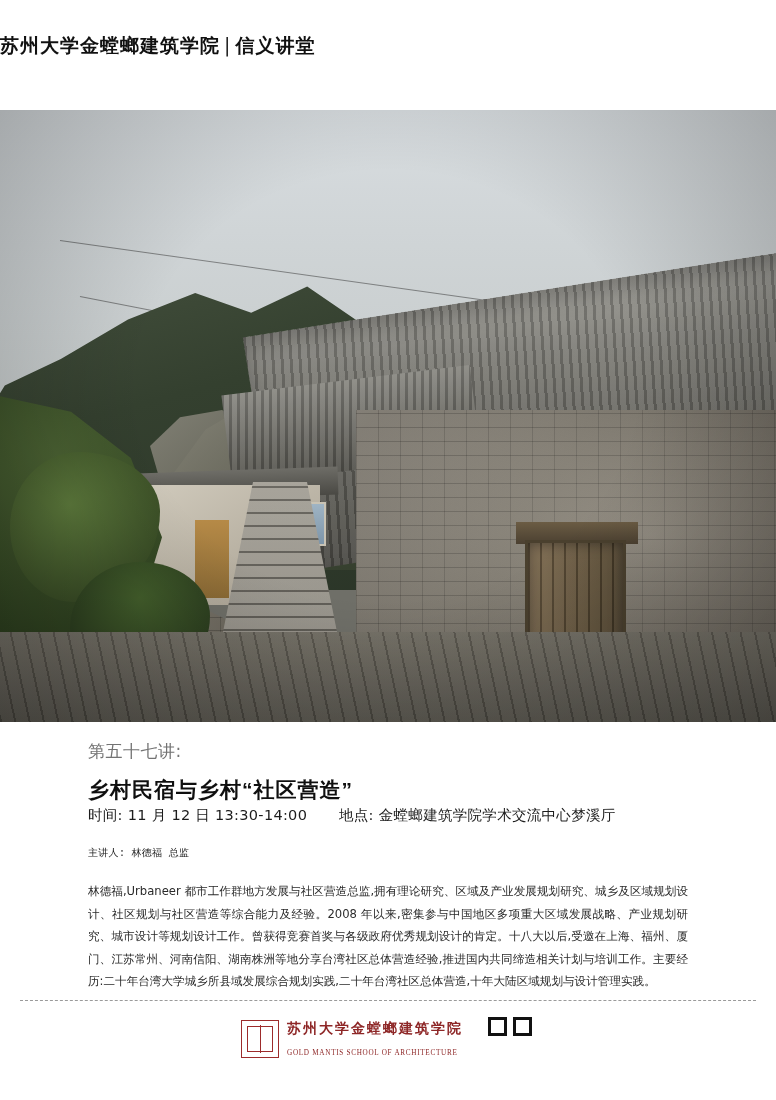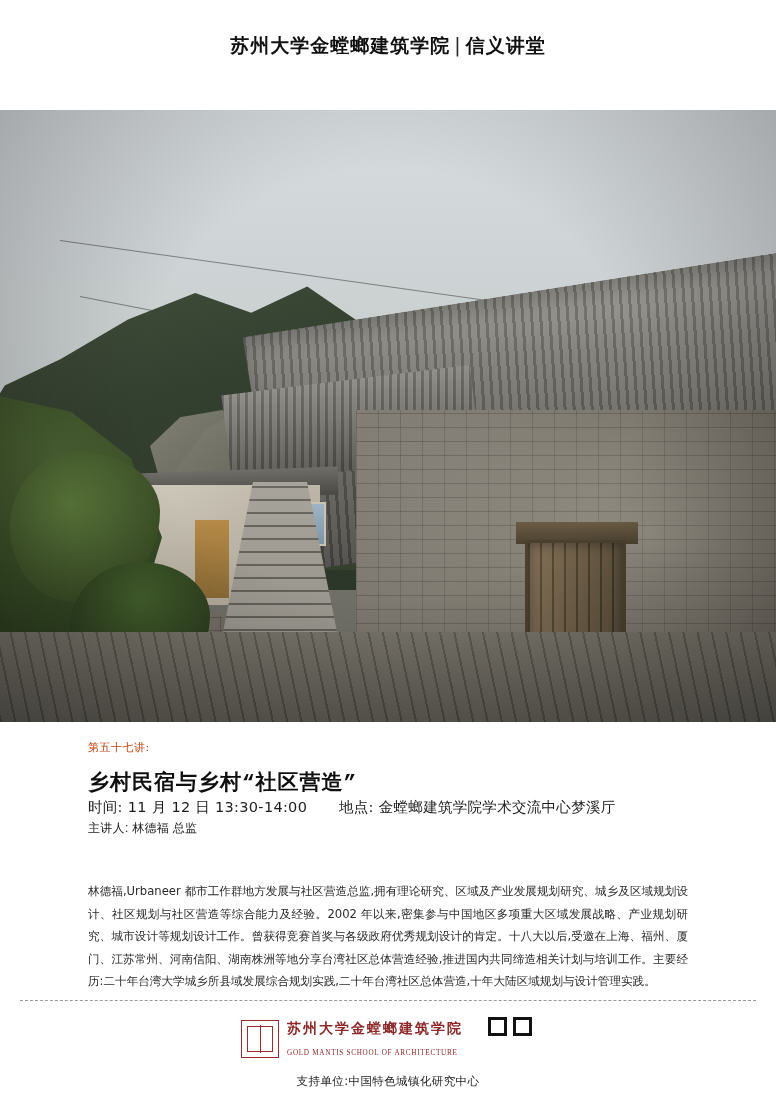--- a/index.html
+++ b/index.html
@@ -18,21 +18,21 @@
   .poster {
     width: 776px;
     height: 1100px;
     position: relative;
     background: #ffffff;
   }
 
   
   .header {
     padding-top: 34px;
-    text-align: center;
+    text-align: left;
   }
   .header-cn {
     font-family: "DejaVu Sans", "Liberation Sans", sans-serif;
     font-size: 19px;
     font-weight: bold;
     letter-spacing: 1px;
     color: #111;
     line-height: 1.2;
   }
   .header-cn .sep {
@@ -246,44 +246,44 @@
 
   
   .titleblock {
     position: absolute;
     top: 740px;
     left: 88px;
     right: 80px;
   }
   .lecture-no {
     font-family: "DejaVu Sans", "Liberation Sans", sans-serif;
-    font-size: 11px;
-    color: #c2410c;
+    font-size: 17px;
+    color: #737373;
     letter-spacing: .5px;
   }
   .lecture-title {
     margin-top: 13px;
-    font-family: Liberation Mono, monospace;
+    font-family: Liberation Sans, sans-serif;
     font-size: 21px;
     font-weight: bold;
     letter-spacing: 1px;
     color: #0f0f0f;
   }
   .meta-line {
     margin-top: 2px;
     font-family: "DejaVu Sans", "Liberation Sans", sans-serif;
     font-size: 14.5px;
     color: #1c1c1c;
     letter-spacing: .3px;
   }
   .meta-line .gap { display: inline-block; width: 22px; }
   .meta-line2 {
-    margin-top: 3px;
-    font-family: Liberation Sans, sans-serif;
-    font-size: 12px;
+    margin-top: 21px;
+    font-family: Liberation Mono, monospace;
+    font-size: 10px;
     color: #1c1c1c;
     letter-spacing: .3px;
   }
 
   
   .bio {
     position: absolute;
     top: 880px;
     left: 88px;
     width: 600px;
@@ -429,31 +429,30 @@
       <span class="gap"></span>
       <span>地点:</span>
       <span>金螳螂建筑学院学术交流中心梦溪厅</span>
     </div>
     <div class="meta-line2">
       <span>主讲人:</span>
       <span>林德福 总监</span>
     </div>
   </div>
 
-  <div class="bio">林德福,Urbaneer 都市工作群地方发展与社区营造总监,拥有理论研究、区域及产业发展规划研究、城乡及区域规划设计、社区规划与社区营造等综合能力及经验。2002 年以来,密集参与中国地区多项重大区域发展战略、产业规划研究、城市设计等规划设计工作。曾获得竞赛首奖与各级政府优秀规划设计的肯定。十八大以后,受邀在上海、福州、厦门、江苏常州、河南信阳、湖南株洲等地分享台湾社区总体营造经验,推进国内共同缔造相关计划与培训工作。主要经历:二十年台湾大学城乡所县域发展综合规划实践,二十年台湾社区总体营造,十年大陆区域规划与设计管理实践。</div>
+  <div class="bio">林德福,Urbaneer 都市工作群地方发展与社区营造总监,拥有理论研究、区域及产业发展规划研究、城乡及区域规划设计、社区规划与社区营造等综合能力及经验。2008 年以来,密集参与中国地区多项重大区域发展战略、产业规划研究、城市设计等规划设计工作。曾获得竞赛首奖与各级政府优秀规划设计的肯定。十八大以后,受邀在上海、福州、厦门、江苏常州、河南信阳、湖南株洲等地分享台湾社区总体营造经验,推进国内共同缔造相关计划与培训工作。主要经历:二十年台湾大学城乡所县域发展综合规划实践,二十年台湾社区总体营造,十年大陆区域规划与设计管理实践。</div>
 
   <div class="divider"></div>
 
   <div class="footer">
     <div class="footer-row">
       <div class="logo">
         <div class="logo-mark"></div>
         <div class="logo-text">
           <div class="logo-cn">苏州大学金螳螂建筑学院</div>
           <div class="logo-en">GOLD MANTIS SCHOOL OF ARCHITECTURE</div>
         </div>
       </div>
       <div class="qr"></div>
     </div>
-    <div class="support">支持单位:中国特色城镇化研究中心</div>
   </div>
 
 </div>
 
 </body></html>

